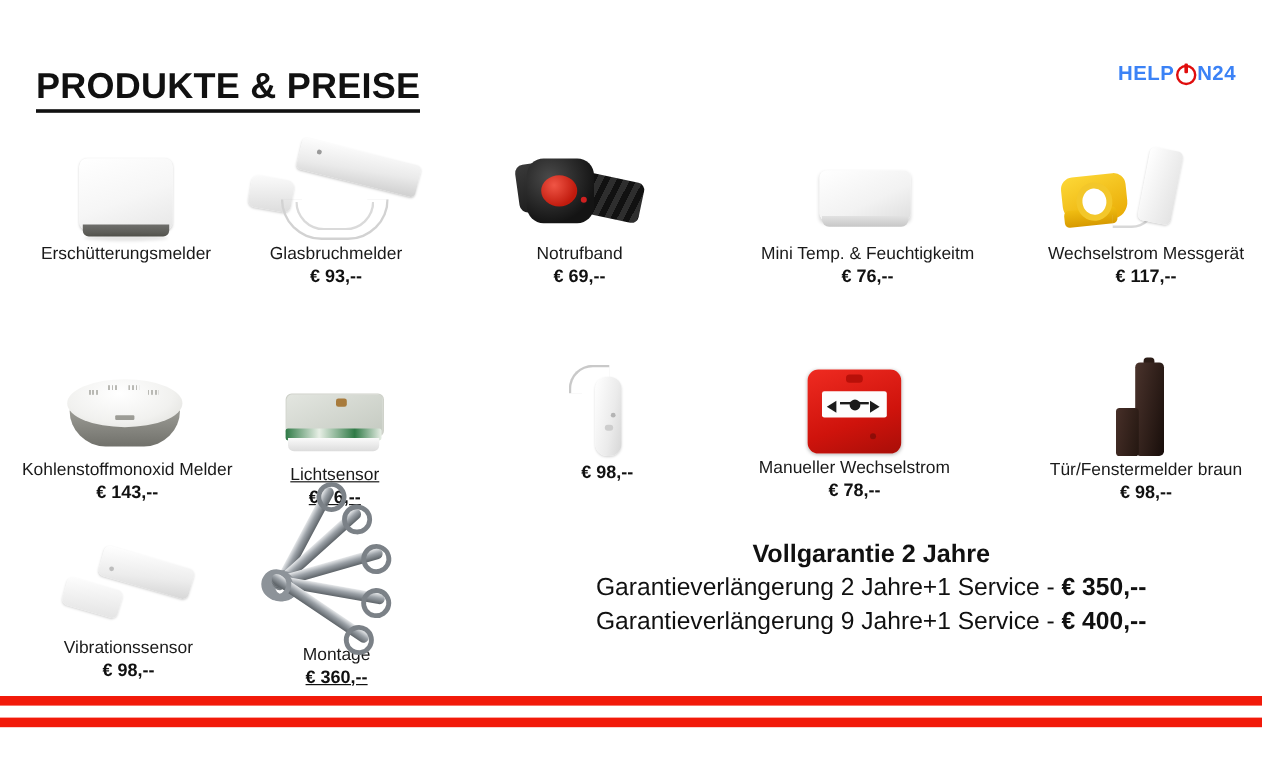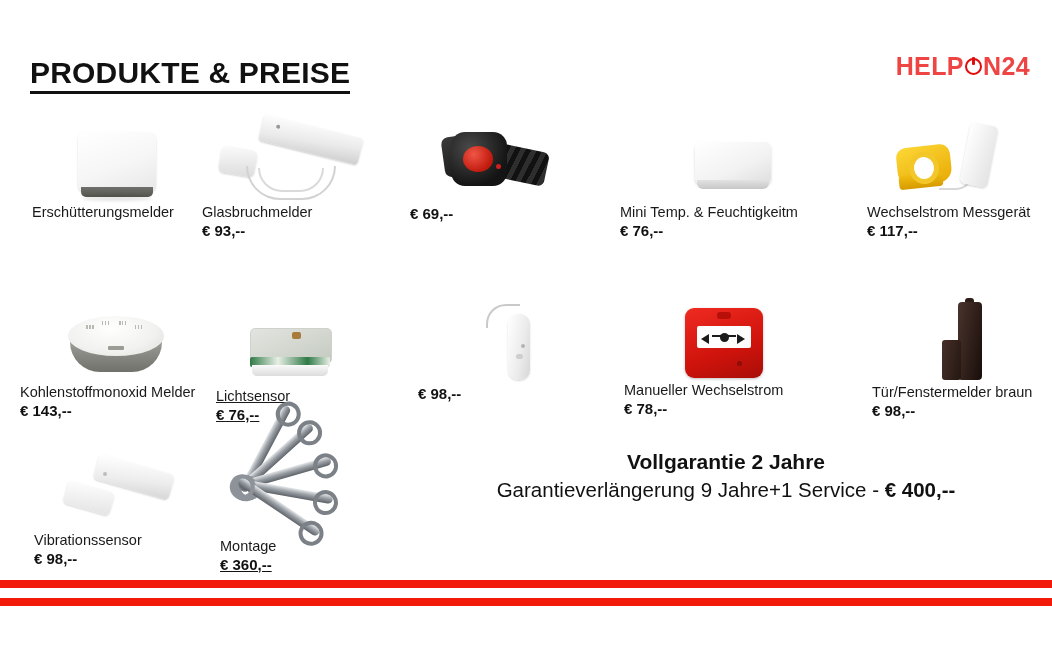--- a/index.html
+++ b/index.html
@@ -27,24 +27,24 @@
     color: #111111;
     border-bottom: 3px solid #111111;
     padding-bottom: 2px;
     line-height: 1.05;
   }
 
   .logo {
     position: absolute;
     right: 22px;
     top: 52px;
-    font-size: 25px;
+    font-size: 17px;
     font-weight: bold;
     letter-spacing: 0.4px;
-    color: #ef4444;
+    color: #3b82f6;
     display: flex;
     align-items: center;
     white-space: nowrap;
   }
   .logo .power-o {
     display: inline-block;
     position: relative;
     width: 17px;
     height: 17px;
     margin: 0 1px;
@@ -72,22 +72,21 @@
     left: 0;
     top: 118px;
     width: 1052px;
   }
   .row {
     position: relative;
     width: 1052px;
   }
   .cell {
     position: absolute;
-    text-align: left;
-    margin-left: 12px;
+    text-align: center;
   }
   .thumb {
     height: 86px;
     display: flex;
     align-items: flex-end;
     justify-content: center;
     position: relative;
   }
   .caption {
     font-size: 14.5px;
@@ -478,20 +477,21 @@
     <div class="cell" style="left:398px; top:0; width:170px;">
       <div class="thumb">
         <div class="art art-watch">
           <div class="strapL"></div>
             <div class="strapR"></div>
           <div class="body"></div>
             <div class="btn"></div>
             <div class="led"></div>
         </div>
       </div>
+      <div class="caption">Notrufband</div>
       <div class="price">€ 69,--</div>
     </div>
 
     <div class="cell" style="left:608px; top:0; width:230px;">
       <div class="thumb">
         <div class="art art-minipad">
             <div class="top"></div>
             <div class="side"></div>
           </div>
       </div>
@@ -614,18 +614,21 @@
       <div class="caption">Montage</div>
       <div class="price underlined">€ 360,--</div>
     </div>
   </div>
 
 </div>
 
 <div class="warranty">
   <div class="warranty-title">Vollgarantie 2 Jahre</div>
   <div class="warranty-line">
+    <span>Garantieverlängerung 2 Jahre+1 Service - </span><b>€ 350,--</b>
+  </div>
+  <div class="warranty-line">
     <span>Garantieverlängerung 9 Jahre+1 Service - </span><b>€ 400,--</b>
   </div>
 </div>
 
 <div class="bar-red one"></div>
 <div class="bar-red two"></div>
 
 </body></html>

